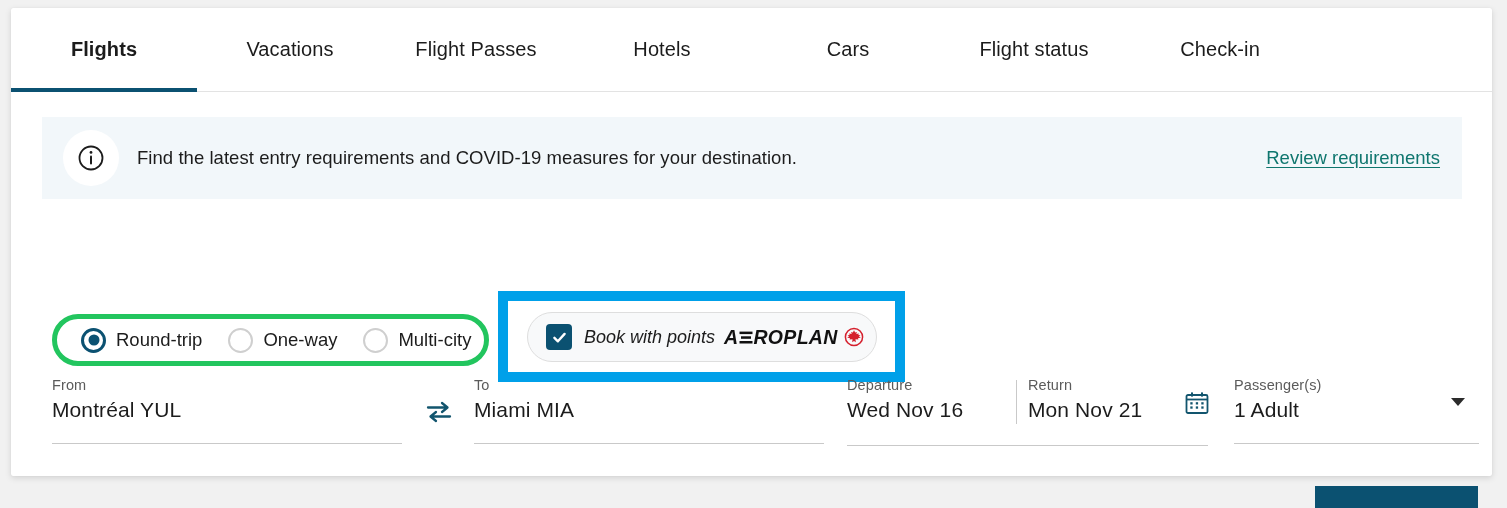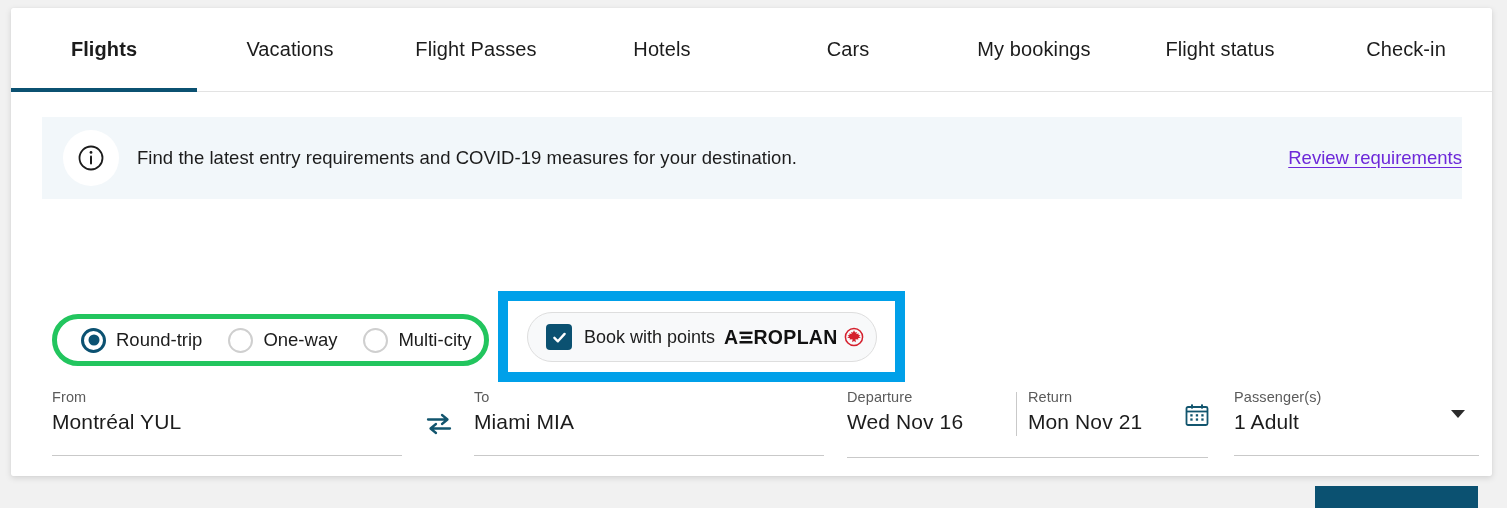--- a/index.html
+++ b/index.html
@@ -89,22 +89,23 @@
     flex: 0 0 auto;
   }
   .banner-text {
     margin-left: 18px;
     font-size: 18.5px;
     color: #1c1c1c;
     letter-spacing: 0.05px;
   }
   .banner-link {
     margin-left: auto;
+    margin-right: 22px;
     font-size: 18.5px;
-    color: #6d28d9;
+    color: #0f766e;
     text-decoration: underline;
     text-underline-offset: 3px;
     font-weight: 500;
     cursor: pointer;
     white-space: nowrap;
   }
 
   
   .triptype {
     position: absolute;
@@ -151,20 +152,21 @@
 
   
   .highlight-box {
     position: absolute;
     left: 487px;
     top: 199px;
     width: 407px;
     height: 91px;
     border: 10px solid #00a0e9;
     background: #ffffff;
+    font-style: italic;
   }
   .points-pill {
     position: absolute;
     left: 19px;
     top: 11px;
     width: 350px;
     height: 50px;
     border: 1px solid #dedede;
     border-radius: 25px;
     background: #f8f9fa;
@@ -200,21 +202,21 @@
     display: flex;
     align-items: center;
   }
   .ae-seg { display: inline-block; }
   .ac-roundel { margin-left: 6px; display: flex; align-items: center; }
 
   
   .fields {
     position: absolute;
     left: 0;
-    top: 296px;
+    top: 284px;
     width: 100%;
     height: 70px;
   }
   .field {
     position: absolute;
     top: 0;
   }
   .field-label {
     font-size: 14.5px;
     color: #5b5b5b;
@@ -310,23 +312,20 @@
           <span>Vacations</span>
         </button>
       <button class="tab" style="width:186px">
           <span>Flight Passes</span>
         </button>
       <button class="tab" style="width:186px">
           <span>Hotels</span>
         </button>
       <button class="tab" style="width:186px">
           <span>Cars</span>
-        </button>
-      <button class="tab" style="width:186px">
-          <span>My bookings</span>
         </button>
       <button class="tab" style="width:186px">
           <span>Flight status</span>
         </button>
       <button class="tab" style="width:186px">
           <span>Check-in</span>
         </button>
     </div>
 
     <div class="body">

